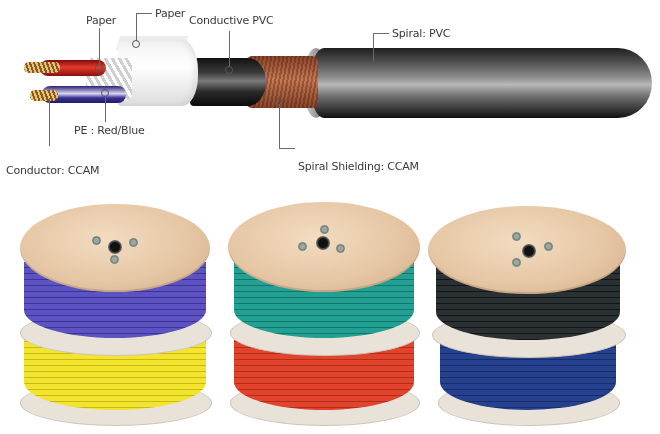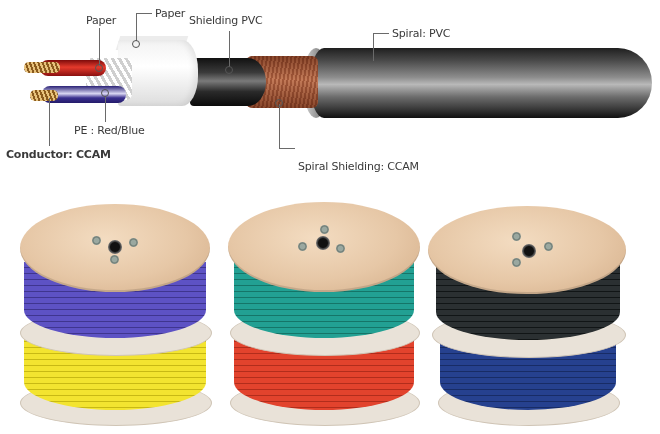--- a/index.html
+++ b/index.html
@@ -52,33 +52,33 @@
 
   <span class="label" style="left:86px;top:14px;">Paper</span>
   <div class="leader" style="left:99px;top:28px;width:1px;height:38px;"></div>
   <div class="dot" style="left:95px;top:64px;"></div>
 
   <span class="label" style="left:155px;top:7px;text-align:right;">Paper</span>
   <div class="leader" style="left:136px;top:13px;width:16px;height:1px;"></div>
   <div class="leader" style="left:136px;top:13px;width:1px;height:28px;"></div>
   <div class="dot" style="left:132px;top:40px;"></div>
 
-  <span class="label" style="left:189px;top:14px;">Shielding PVC</span>
+  <span class="label" style="left:189px;top:14px;">Conductive PVC</span>
   <div class="leader" style="left:229px;top:31px;width:1px;height:36px;"></div>
   <div class="dot" style="left:225px;top:66px;"></div>
 
   <span class="label" style="left:392px;top:27px;">Spiral: PVC</span>
   <div class="leader" style="left:373px;top:33px;width:16px;height:1px;"></div>
   <div class="leader" style="left:373px;top:33px;width:1px;height:28px;"></div>
 
   <span class="label" style="left:74px;top:124px;">PE : Red/Blue</span>
   <div class="leader" style="left:105px;top:96px;width:1px;height:26px;"></div>
   <div class="dot" style="left:101px;top:89px;"></div>
 
-  <span class="label" style="left:6px;top:148px;font-weight:bold;">Conductor: CCAM</span>
+  <span class="label" style="left:6px;top:164px;">Conductor: CCAM</span>
   <div class="leader" style="left:49px;top:98px;width:1px;height:48px;"></div>
 
   <span class="label" style="left:298px;top:141px;margin-top:19px;">Spiral Shielding: CCAM</span>
   <div class="leader" style="left:279px;top:104px;width:1px;height:44px;"></div>
   <div class="leader" style="left:279px;top:148px;width:16px;height:1px;"></div>
   <div class="dot" style="left:275px;top:99px;"></div>
 </div>
 
 <div class="reel" style="left:18px;top:200px;width:196px;height:230px;">
   <div class="rim" style="left:2px;top:180px;width:190px;height:44px;"></div>

